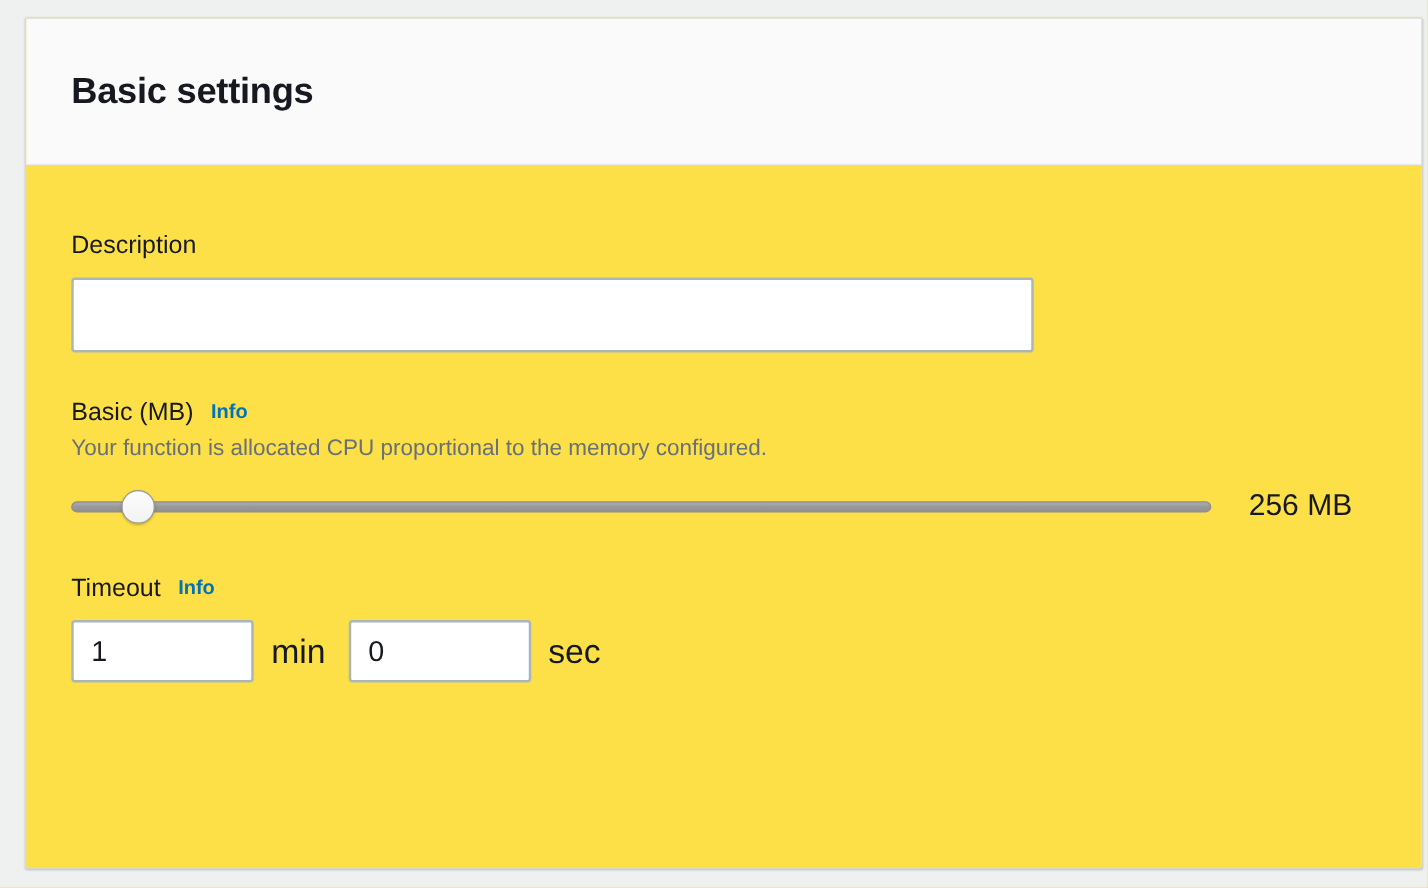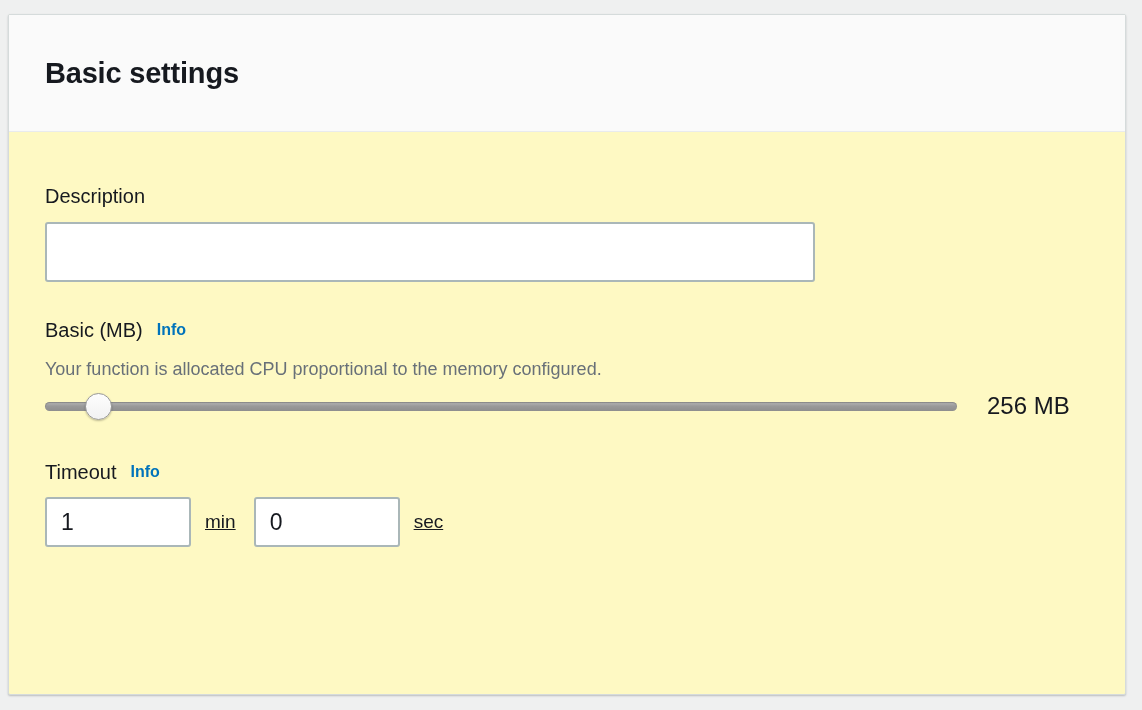--- a/index.html
+++ b/index.html
@@ -12,25 +12,25 @@
     height: 710px;
     background: #eff0f0;
     font-family: "Liberation Sans", "DejaVu Sans", sans-serif;
     -webkit-font-smoothing: antialiased;
     overflow: hidden;
   }
 
   
   .panel {
     position: absolute;
-    left: 8px;
+    left: 20px;
     top: 14px;
     width: 1118px;
     height: 681px;
-    background: #fef9c3;
+    background: #fde047;
     border: 1px solid #d5dbdb;
     border-radius: 2px;
     box-sizing: border-box;
     box-shadow: 0 1px 2px rgba(0, 7, 22, 0.22);
   }
 
   .panel-header {
     height: 117px;
     background: #fafafa;
     border-bottom: 1px solid #e9ebed;
@@ -70,21 +70,21 @@
     color: #0073bb;
     margin-left: 14px;
     text-decoration: none;
     cursor: pointer;
   }
 
   .field-desc {
     font-size: 18px;
     color: #687078;
     line-height: 24px;
-    margin-top: 15px;
+    margin-top: 4px;
   }
 
   
   .text-input {
     display: block;
     box-sizing: border-box;
     width: 770px;
     height: 60px;
     margin-top: 14px;
     padding: 6px 12px;
@@ -98,21 +98,21 @@
   }
 
   
   .memory-block {
     margin-top: 36px;
   }
 
   .slider-row {
     display: flex;
     align-items: flex-end;
-    margin-top: 11px;
+    margin-top: 21px;
   }
 
   .slider-wrap {
     position: relative;
     width: 912px;
     height: 28px;
     display: flex;
     align-items: center;
     cursor: pointer;
   }
@@ -167,24 +167,23 @@
     border: 2px solid #aab7b8;
     border-radius: 3px;
     background: #ffffff;
     font-family: inherit;
     font-size: 23px;
     color: #16191f;
     outline: none;
   }
 
   .unit-label {
-    font-size: 19px;
+    font-size: 27px;
     color: #16191f;
     margin: 0 18px 0 14px;
-    text-decoration: underline;
   }
   .unit-label.last {
     margin-right: 16px;
   }
 </style>
 </head>
 <body>
 
 <div class="panel">
 

